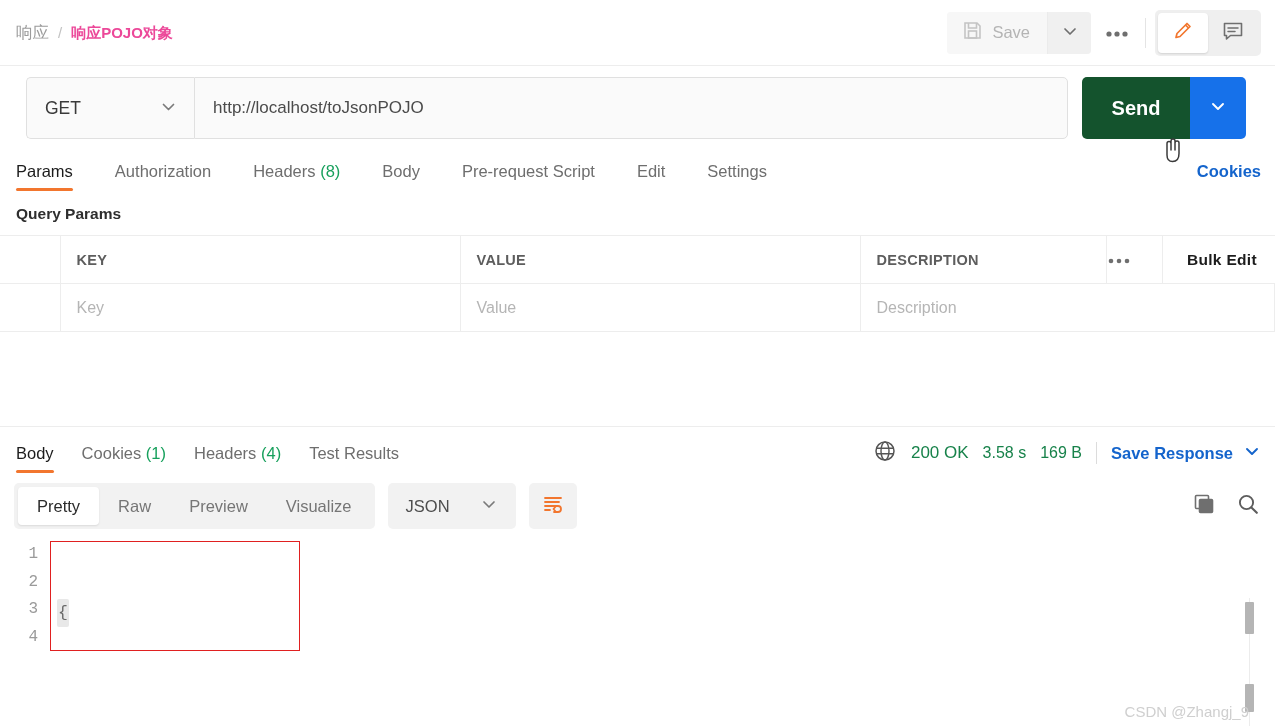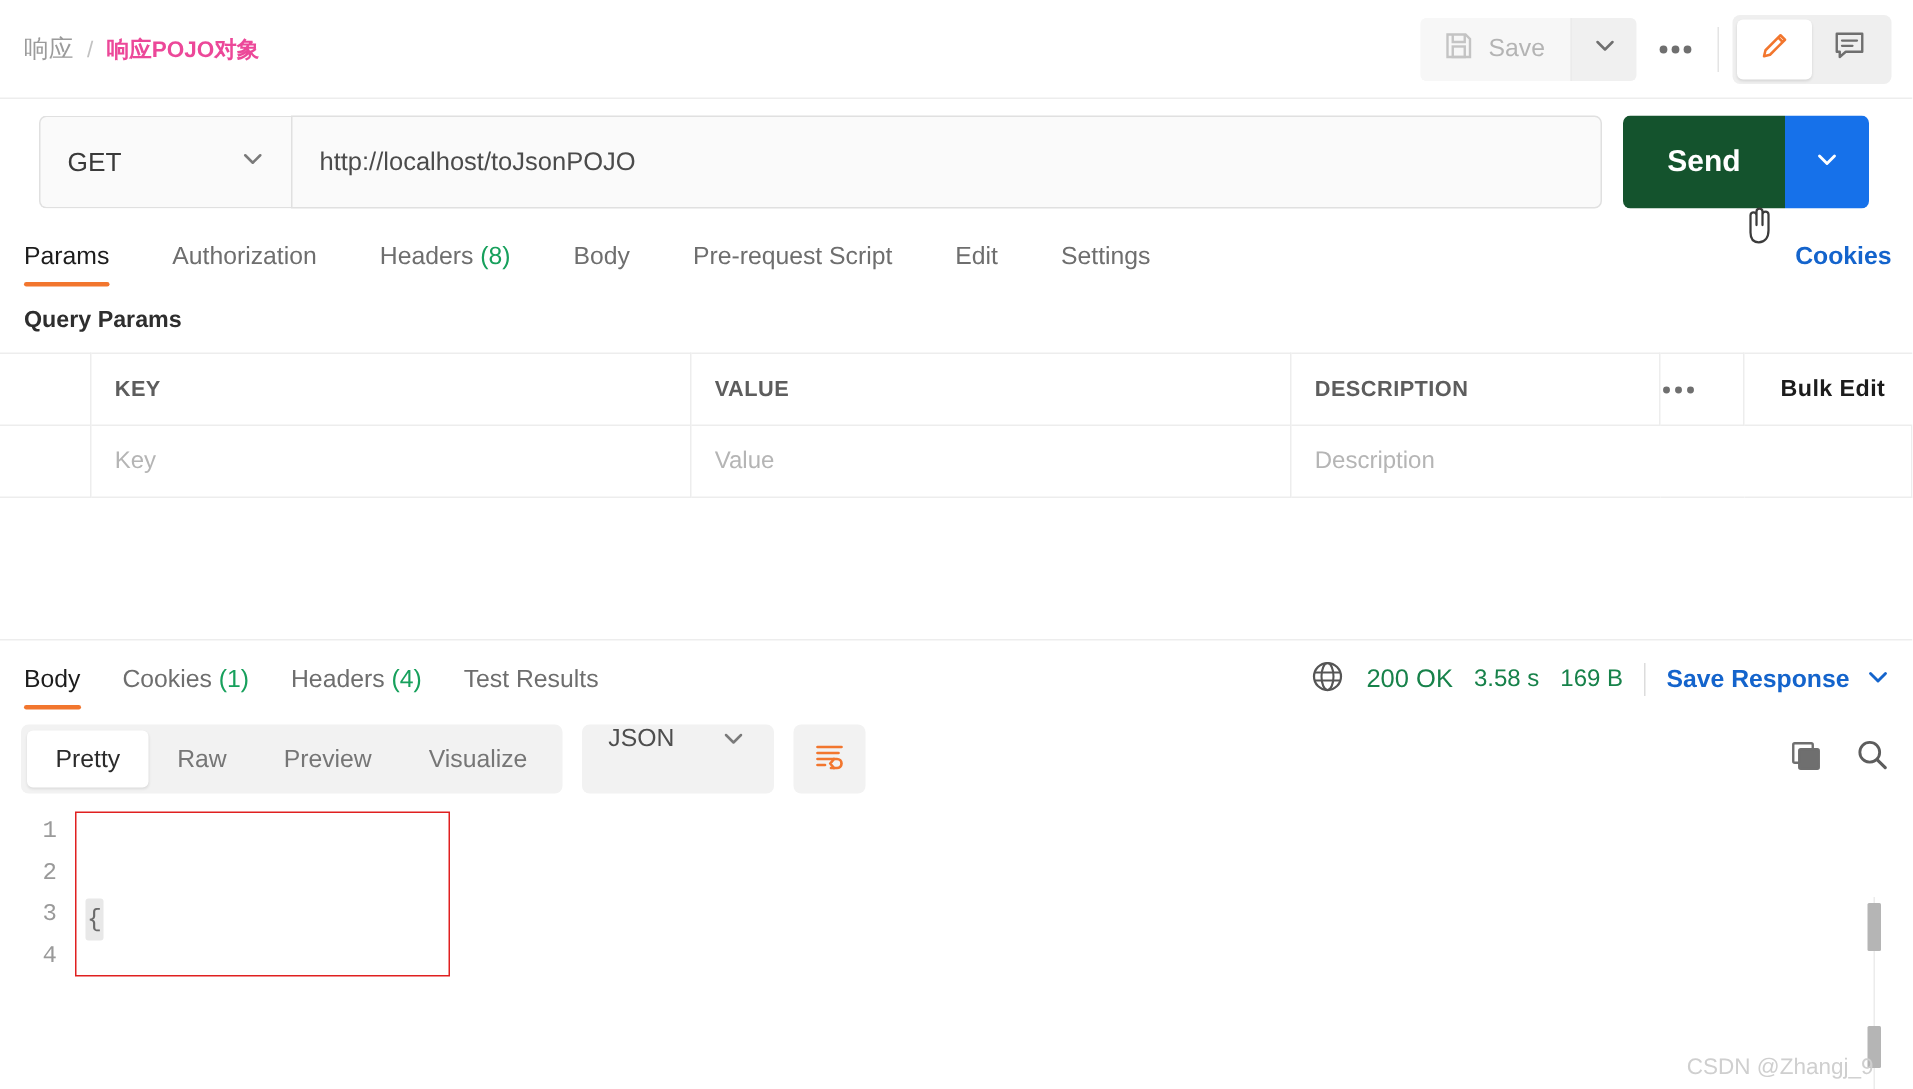--- a/index.html
+++ b/index.html
@@ -202,21 +202,21 @@
     display: flex; background: #f2f2f2; border-radius: 5px; padding: 4px;
     height: 46px; align-items: stretch;
   }
   .seg-item {
     display: flex; align-items: center; padding: 0 19px;
     font-size: 16.5px; color: #767676; border-radius: 4px; cursor: pointer;
     white-space: nowrap;
   }
   .seg-item.active { background: #ffffff; color: #2b2b2b; box-shadow: 0 1px 2px rgba(0,0,0,.1); }
   .json-sel {
-    display: flex; gap: 30px;
+    display: flex; align-items: center; gap: 30px;
     background: #f2f2f2; border-radius: 5px; height: 46px;
     padding: 0 18px; cursor: pointer;
   }
   .json-sel span { font-size: 16.5px; color: #4e4e4e; }
   .wrap-btn {
     width: 48px; height: 46px; background: #f2f2f2; border-radius: 5px;
     display: flex; align-items: center; justify-content: center; cursor: pointer;
   }
   .view-right { margin-left: auto; display: flex; align-items: center; gap: 20px; }
   .vr-icon { cursor: pointer; display: flex; }

